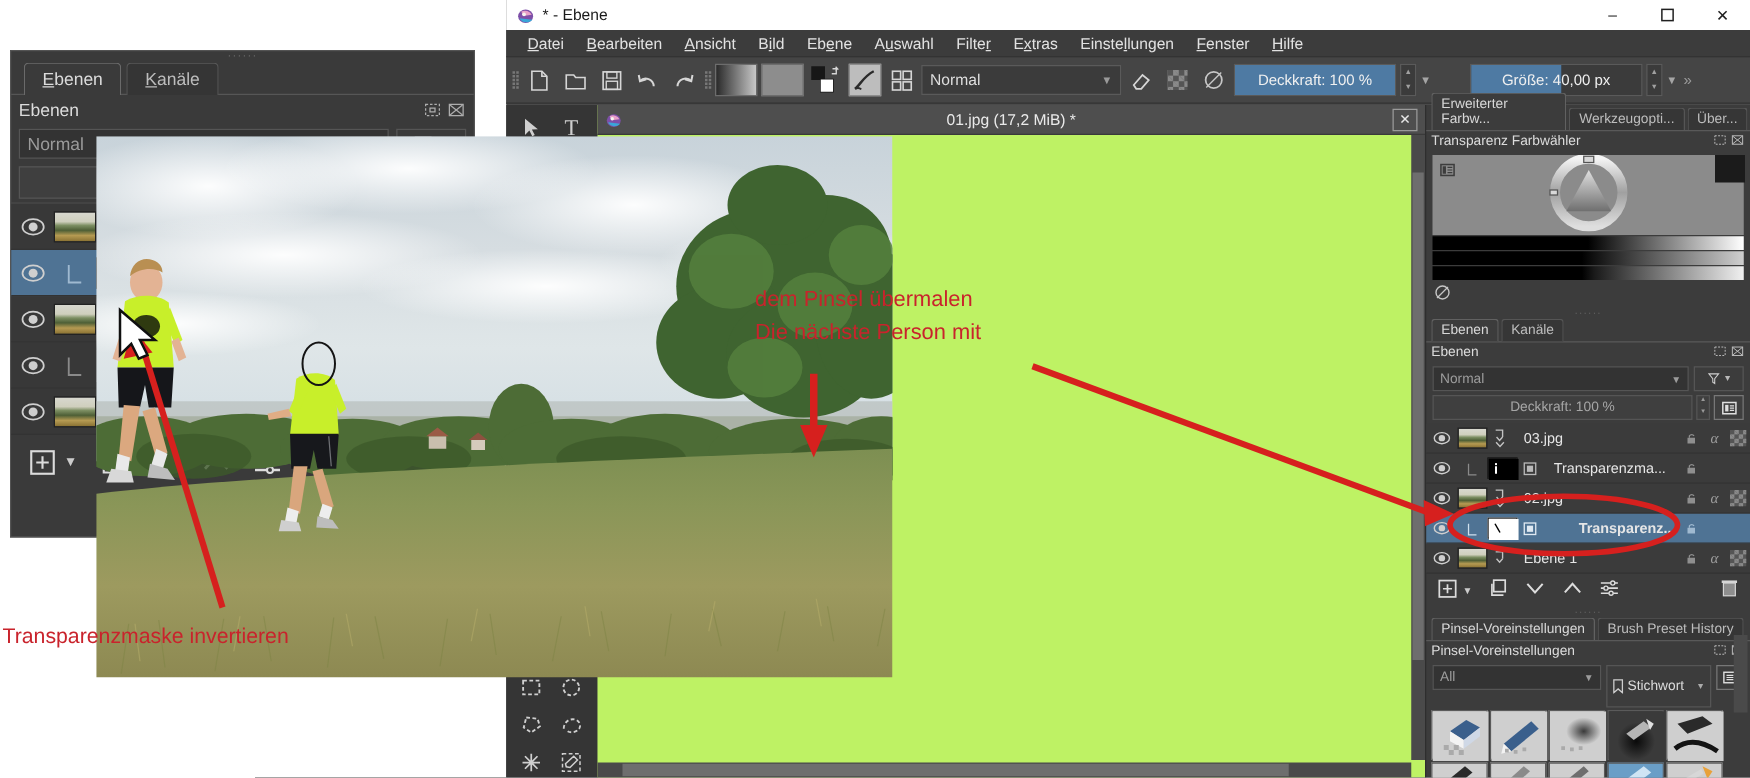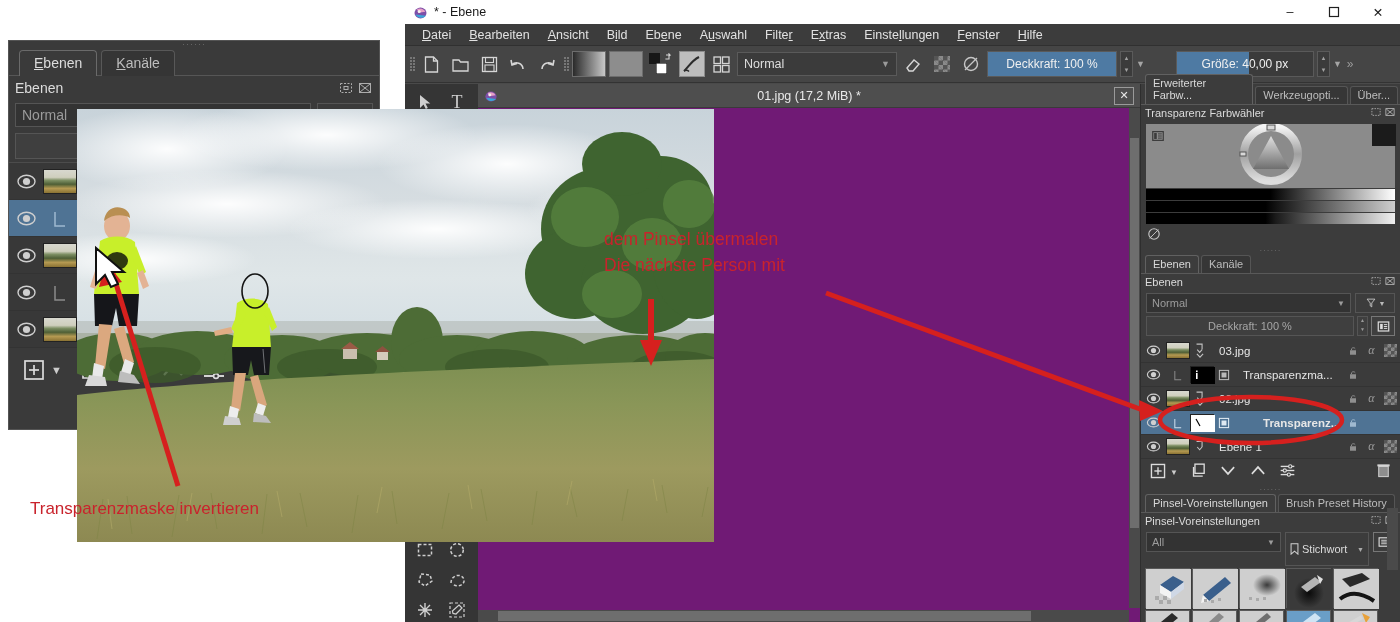--- a/index.html
+++ b/index.html
@@ -122,21 +122,21 @@
 
   
   #toolpal { left:0; top:84px; width:73px; bottom:0; background:#353535; }
   .tgrid { display:flex; flex-wrap:wrap; padding:3px 4px 0 4px; }
   .tool { width:32px; height:30px; display:flex; align-items:center; justify-content:center;
           color:#c9c9c9; }
   .tool.active { background:#4d7396; border:1px solid #6d93b6; }
   .tsep { width:100%; height:1px; background:#4c4c4c; margin:3px 0; }
 
   
-  #canvasarea { left:73px; top:84px; right:260px; bottom:0; background:#701a75; }
+  #canvasarea { left:73px; top:84px; right:260px; bottom:0; background:#bef264; }
   #doctab { height:24px; background:#4e4e4e; display:flex; align-items:center;
             border-bottom:1px solid #3a3a3a; }
   #doctab .ttl { flex:1; text-align:center; font-size:12.5px; color:#eaeaea; }
   .xbtn { width:20px; height:18px; border:1px solid #9a9a9a; color:#e8e8e8;
           display:flex; align-items:center; justify-content:center; font-size:11px;
           margin-right:6px; }
 
   #photo { position:absolute; left:77px; top:109px; width:637px; height:433px; }
   #photoInner { position:absolute; inset:0; overflow:hidden; }
 
@@ -184,21 +184,21 @@
   .rbtnbar { height:26px; display:flex; align-items:center; gap:12px; padding:0 9px; }
 
   .presetgrid { display:flex; flex-wrap:wrap; gap:2px; padding:2px 4px; }
   .preset { width:45px; height:40px; background:#cfcfcf; border:1px solid #5a5a5a; position:relative;}
   .preset.dark { background:#3a3a3a; }
   .preset.selp { background:#6a9ec7; }
 
   
   .ann { color:#c9232c; font-weight:normal; }
   #ann1 { left:604px; top:226px; font-size:17.5px; line-height:26px; }
-  #ann2 { left:30px; top:496px; font-size:17px; line-height:26px; }
+  #ann2 { left:2px; top:496px; font-size:17px; line-height:26px; }
   svg.ovl { position:absolute; left:0; top:0; width:1400px; height:622px;
             pointer-events:none; }
 </style>
 </head>
 <body>
 
 <div class="abs" id="left-docker">
   <div class="dots-handle">······</div>
 
   <div class="tabrow">

